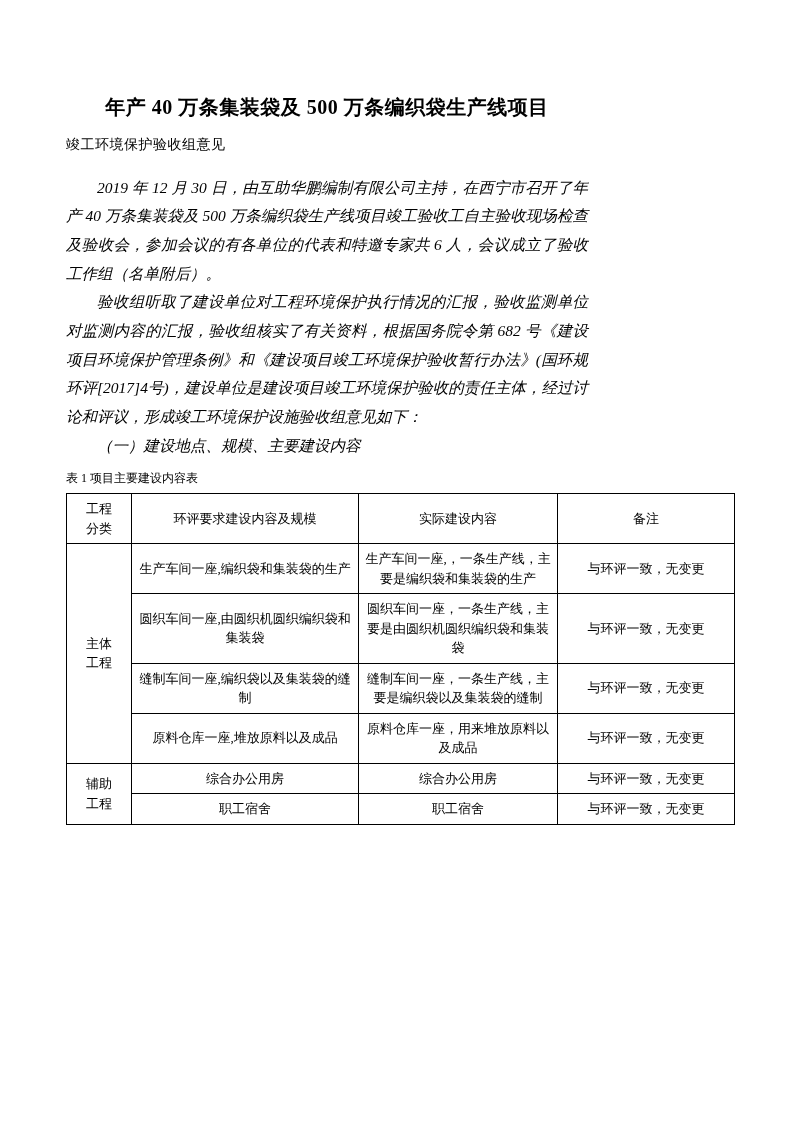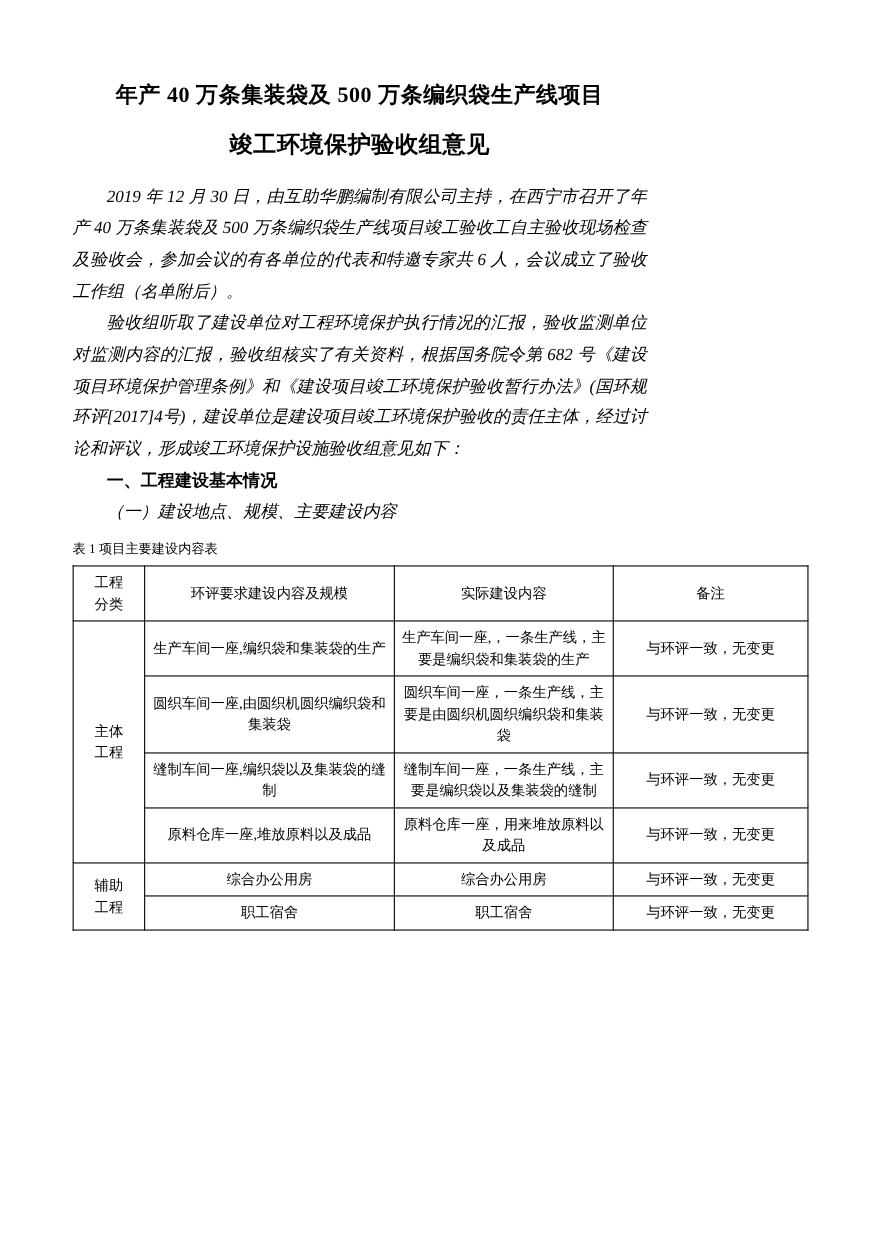--- a/index.html
+++ b/index.html
@@ -11,35 +11,34 @@
     width: 793px;
     height: 1122px;
     font-family: "Liberation Serif", "DejaVu Serif", serif;
     color: #000000;
   }
   .page {
     position: relative;
     width: 654px;
     height: 1122px;
     box-sizing: border-box;
-    padding: 56px 66px 40px 66px;
+    padding: 76px 66px 40px 66px;
     background: #ffffff;
   }
   .title {
     text-align: center;
     font-size: 20px;
     font-weight: bold;
     letter-spacing: 0.5px;
     line-height: 1.75;
     margin: 14px 0 0 0;
   }
   .title-line2 {
-    text-align: center;
-    font-size: 21px;
-    font-weight: bold;
+    font-size: 14px;
+    font-weight: normal;
     letter-spacing: 0.5px;
     line-height: 1.75;
     margin: 8px 0 16px 0;
   }
   p.body {
     font-size: 15.5px;
     line-height: 1.85;
     text-align: justify;
     text-justify: inter-ideograph;
     margin: 0;
@@ -99,21 +98,20 @@
 <body>
 
 <div class="page">
 
   <div class="title">年产 40 万条集装袋及 500 万条编织袋生产线项目</div>
   <div class="title-line2">竣工环境保护验收组意见</div>
 
   <p class="body">2019 年 12 月 30 日，由互助华鹏编制有限公司主持，在西宁市召开了年产 40 万条集装袋及 500 万条编织袋生产线项目竣工验收工自主验收现场检查及验收会，参加会议的有各单位的代表和特邀专家共 6 人，会议成立了验收工作组（名单附后）。</p>
   <p class="body">验收组听取了建设单位对工程环境保护执行情况的汇报，验收监测单位对监测内容的汇报，验收组核实了有关资料，根据国务院令第 682 号《建设项目环境保护管理条例》和《建设项目竣工环境保护验收暂行办法》(国环规环评[2017]4号)，建设单位是建设项目竣工环境保护验收的责任主体，经过讨论和评议，形成竣工环境保护设施验收组意见如下：</p>
 
-  <p class="heading-bold">一、工程建设基本情况</p>
   <p class="body">（一）建设地点、规模、主要建设内容</p>
 
   <div class="table-caption">表 1 项目主要建设内容表</div>
 
   <table class="maintbl">
     <tbody>
       <tr>
         <td class="cat hdr">
           <span class="cellstack">工程</span>
           <span class="cellstack">分类</span>

